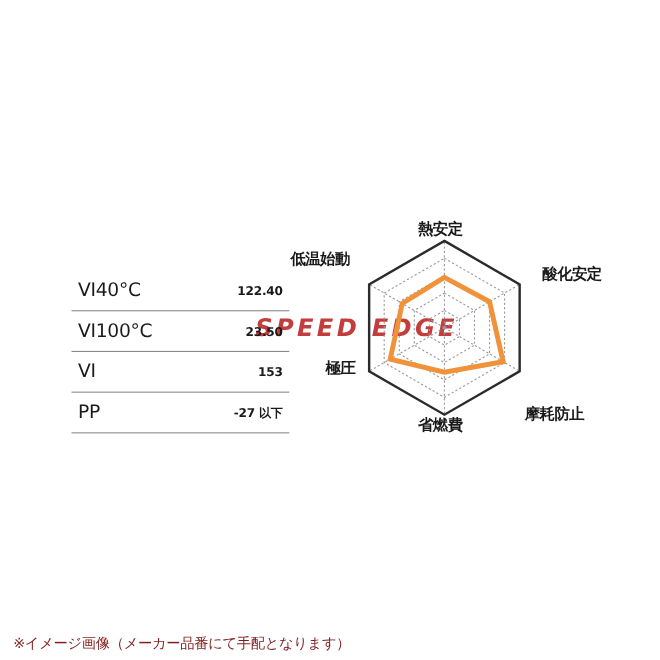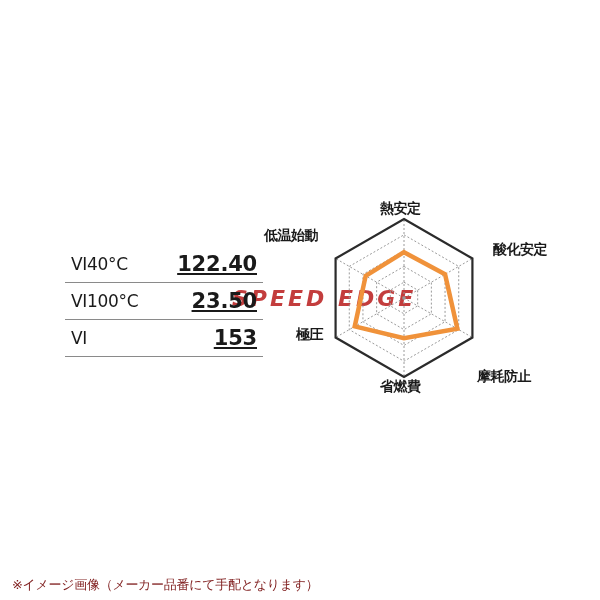--- a/index.html
+++ b/index.html
@@ -7,21 +7,21 @@
     width: 600px; height: 600px; background: #ffffff; position: relative; overflow: hidden;
     font-family: "DejaVu Sans", "Liberation Sans", sans-serif; color: #1a1a1a;
   }
   .spec-table { position: absolute; left: 55px; top: 246px; width: 198px; margin-left: 10px; }
   .spec-row {
     position: relative; height: 37px; border-bottom: 1.5px solid #8a8a8a;
     display: flex; align-items: center; justify-content: space-between;
     box-sizing: border-box; padding: 0 6px 0 6px;
   }
   .spec-row .label { font-size: 17px; font-weight: 500; letter-spacing: -0.3px; }
-  .spec-row .value { font-size: 21px; font-weight: 600; letter-spacing: -0.2px; text-decoration: underline; }
+  .spec-row .value { font-size: 11px; font-weight: 600; letter-spacing: -0.2px; }
   .watermark {
     position: absolute; left: 232px; top: 286px; font-size: 22px; font-weight: bold;
     color: #b91c1c; letter-spacing: 3px; font-style: italic; white-space: nowrap;
     font-family: "DejaVu Sans", sans-serif; z-index: 0; opacity: 0.85;
   }
   #radar { position: absolute; left: 0; top: 0; z-index: 1; }
   .axis-label {
     position: absolute; font-size: 14px; font-weight: bold; white-space: nowrap; z-index: 2;
     font-family: "DejaVu Sans", sans-serif; letter-spacing: -0.5px;
   }
@@ -41,20 +41,24 @@
     <span class="value">122.40</span>
   </div>
   <div class="spec-row">
     <span class="label">VI100°C</span>
     <span class="value">23.50</span>
   </div>
   <div class="spec-row">
     <span class="label">VI</span>
     <span class="value">153</span>
   </div>
+  <div class="spec-row">
+    <span class="label">PP</span>
+    <span class="value">-27 以下</span>
+  </div>
 </div>
 
 <svg id="radar" width="600" height="600">
   <g id="grid">
       <polygon points="404,282.2 417.6832013797941,290.1 417.6832013797941,305.9 404,313.8 390.3167986202059,305.9 390.3167986202059,290.1" fill="none" stroke="#9a9a9a" stroke-width="1" stroke-dasharray="2,2"></polygon>
       <polygon points="404,266.4 431.36640275958825,282.2 431.36640275958825,313.8 404,329.6 376.63359724041175,313.8 376.63359724041175,282.2" fill="none" stroke="#9a9a9a" stroke-width="1" stroke-dasharray="2,2"></polygon>
       <polygon points="404,250.6 445.0496041393824,274.3 445.0496041393824,321.7 404,345.4 362.9503958606176,321.7 362.9503958606176,274.3" fill="none" stroke="#9a9a9a" stroke-width="1" stroke-dasharray="2,2"></polygon>
       <polygon points="404,234.8 458.7328055191765,266.4 458.7328055191765,329.6 404,361.2 349.2671944808235,329.6 349.2671944808235,266.4" fill="none" stroke="#9a9a9a" stroke-width="1" stroke-dasharray="2,2"></polygon>
       <line x1="404" y1="298" x2="404" y2="219" stroke="#9a9a9a" stroke-width="1" stroke-dasharray="2,2"></line>
       <line x1="404" y1="298" x2="472.41600689897064" y2="258.5" stroke="#9a9a9a" stroke-width="1" stroke-dasharray="2,2"></line>

